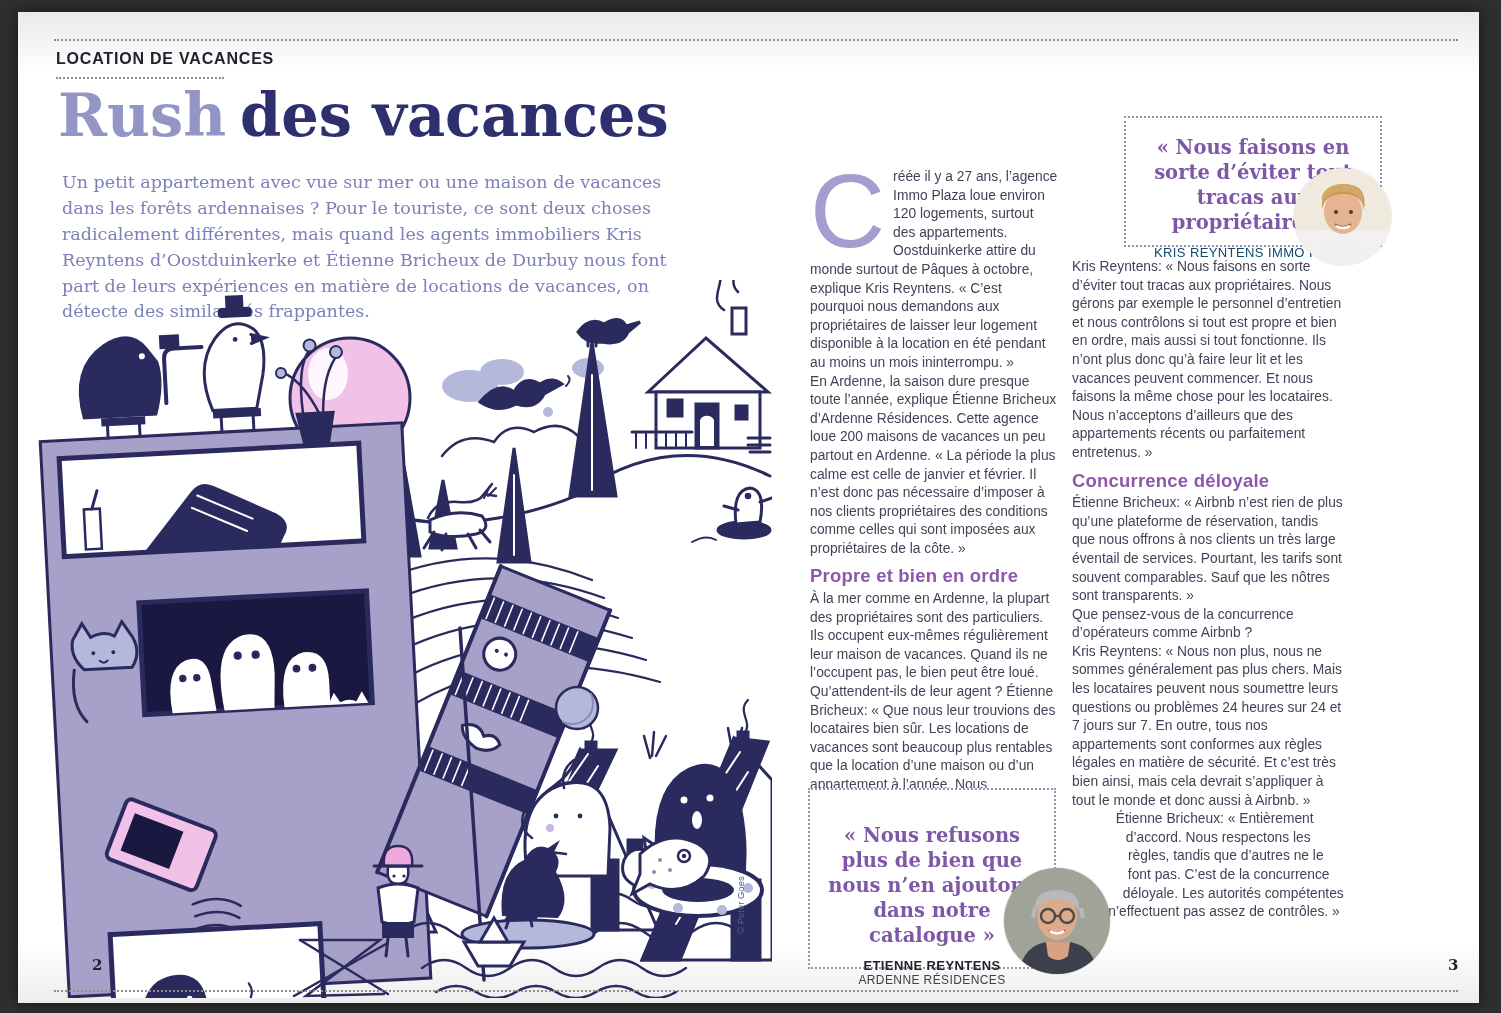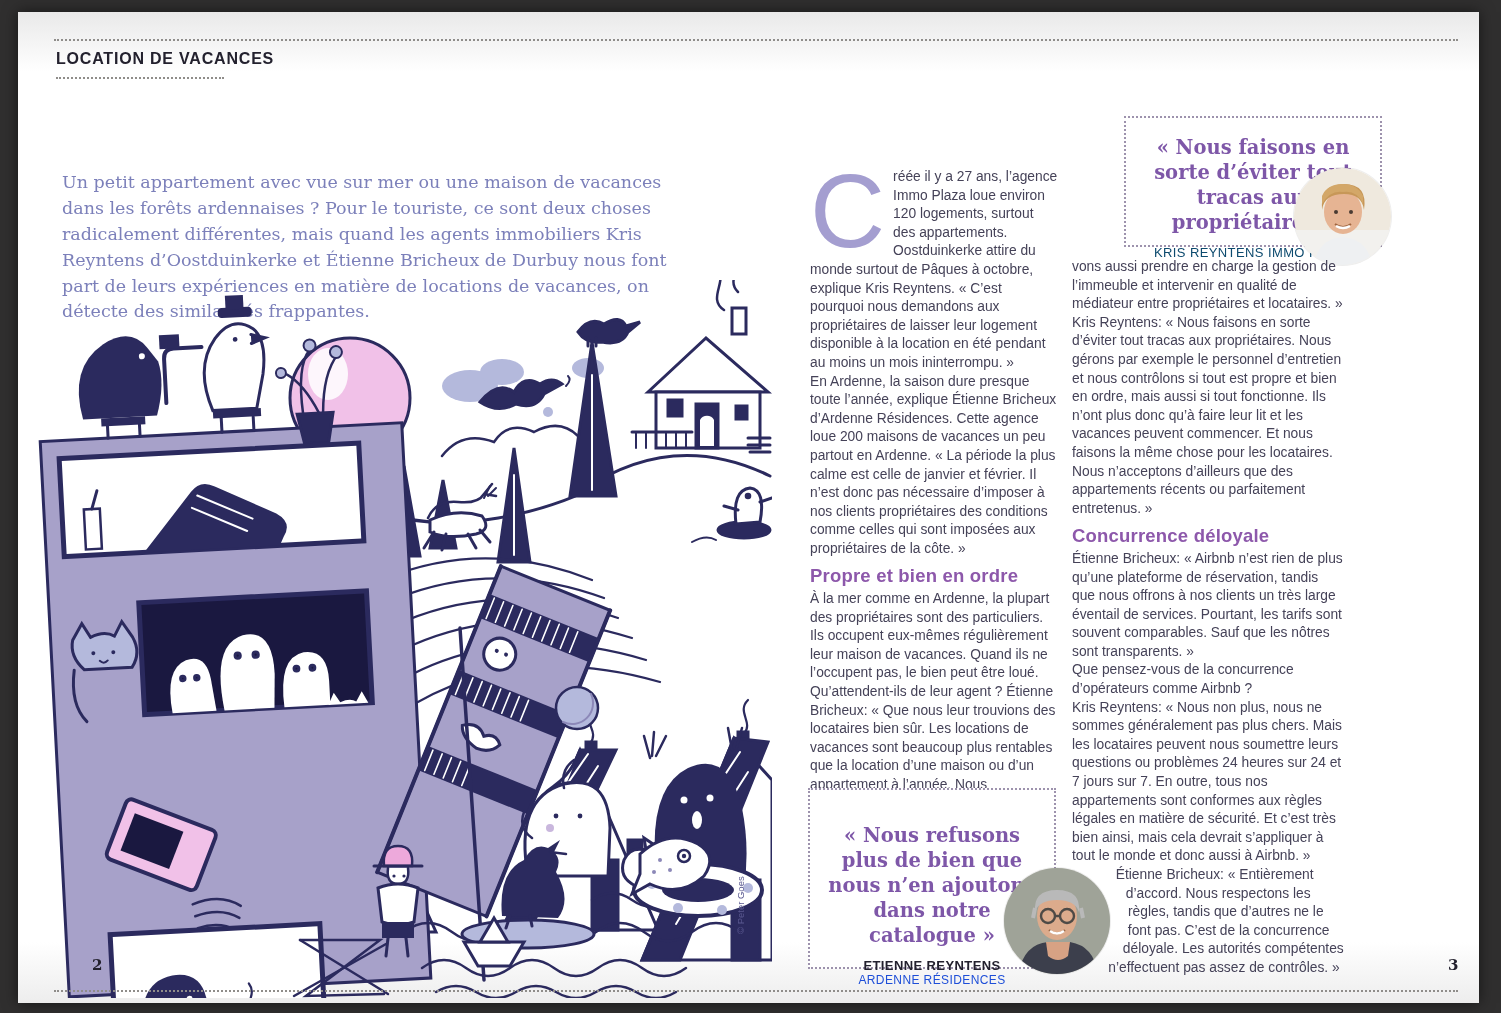--- a/index.html
+++ b/index.html
@@ -56,21 +56,21 @@
     position:absolute; border:2px dotted #9d92ad; background:#fff;
     text-align:center; padding-top:18px;
   }
   .qb-etienne { left:790px; top:776px; width:248px; height:181px; padding-top:34px; }
   .qb-kris    { left:1106px; top:104px; width:258px; height:131px; }
   .quote-text {
     font-family:"DejaVu Serif", serif; font-weight:bold;
     font-size:19.5px; line-height:1.28; color:#7e57a8; margin:0 14px;
   }
   .quote-name { margin-top:9px; font-size:13px; font-weight:bold; color:#23212e; letter-spacing:.4px; }
-  .quote-org  { font-size:12px; color:#1d4ed8; letter-spacing:.4px; }
+  .quote-org  { font-size:12px; color:#404040; letter-spacing:.4px; }
   .qb-kris .quote-name span { font-weight:normal; color:#0c4a6e; }
 
   .avatar { position:absolute; border-radius:50%; overflow:hidden; box-shadow:0 0 0 1px rgba(0,0,0,.07); }
   .av-kris    { left:1276px; top:156px; width:97px;  height:97px; }
   .av-etienne { left:986px;  top:856px; width:106px; height:106px; }
 
   .wrap-spacer {
     float:left; width:58px; height:104px;
     shape-outside:ellipse(62px 56px at -6px 50%);
   }
@@ -81,20 +81,21 @@
 </style>
 </head>
 <body>
 
 <div class="page">
 
   <div class="dotted-rule rule-top"></div>
   <div class="kicker">LOCATION DE VACANCES</div>
   <div class="dotted-rule rule-kicker"></div>
 
+  <h1 class="title"><span class="light">Rush</span><span class="dark">des vacances</span></h1>
 
   <p class="intro">Un petit appartement avec vue sur mer ou une maison de vacances dans les forêts ardennaises ? Pour le touriste, ce sont deux choses radicalement différentes, mais quand les agents immobiliers Kris Reyntens d’Oostduinkerke et Étienne Bricheux de Durbuy nous font part de leurs expériences en matière de locations de vacances, on détecte des similarités frappantes.</p>
 
   <svg class="illu" width="740" height="718" viewBox="0 0 740 718">
     <g stroke="#2b2a5e" fill="none" stroke-width="3" stroke-linecap="round">
 
       <path d="M60,235 C160,190 280,205 350,232 C420,258 520,230 560,208" fill="#ffffff"></path>
       <path d="M548,212 Q640,148 738,196" fill="#ffffff"></path>
 
       <g fill="#b4b9dc" stroke="none">
@@ -470,21 +471,20 @@
       <path d="M28,42 q-2,-26 22,-26 q24,0 20,26 q-2,-16 -20,-16 q-20,0 -22,16 z" fill="#c79758"></path>
       <path d="M28,36 q8,-14 21,-12 q14,-2 20,12 l0,-8 q-6,-12 -20,-12 q-16,0 -21,12 z" fill="#d3a768"></path>
       <circle cx="42" cy="44" r="2" fill="#4a3a32"></circle>
         <circle cx="57" cy="44" r="2" fill="#4a3a32"></circle>
       <path d="M41,56 q8,6 16,0" stroke="#a0653f" stroke-width="2" fill="none"></path>
       <path d="M42,58 q7,4 14,0" stroke="#ffffff" stroke-width="2.4" fill="none"></path>
     </svg>
   </div>
 
   <div class="col col2">
-    <p>vons aussi prendre en charge la gestion de l’immeuble et intervenir en qualité de médiateur entre propriétaires et locataires. »</p>
     <p>Kris Reyntens: « Nous faisons en sorte d’éviter tout tracas aux propriétaires. Nous gérons par exemple le personnel d’entretien et nous contrôlons si tout est propre et bien en ordre, mais aussi si tout fonctionne. Ils n’ont plus donc qu’à faire leur lit et les vacances peuvent commencer. Et nous faisons la même chose pour les locataires. Nous n’acceptons d’ailleurs que des appartements récents ou parfaitement entretenus. »</p>
     <h2 class="sec-head">Concurrence déloyale</h2>
     <p>Étienne Bricheux: « Airbnb n’est rien de plus qu’une plateforme de réservation, tandis que nous offrons à nos clients un très large éventail de services. Pourtant, les tarifs sont souvent comparables. Sauf que les nôtres sont transparents. »</p>
     <p>Que pensez-vous de la concurrence d’opérateurs comme Airbnb ?</p>
     <p>Kris Reyntens: « Nous non plus, nous ne sommes généralement pas plus chers. Mais les locataires peuvent nous soumettre leurs questions ou problèmes 24 heures sur 24 et 7 jours sur 7. En outre, tous nos appartements sont conformes aux règles légales en matière de sécurité. Et c’est très bien ainsi, mais cela devrait s’appliquer à tout le monde et donc aussi à Airbnb. »</p>
     <p><span class="wrap-spacer"></span><span>Étienne Bricheux: « Entièrement d’accord. Nous respectons les règles, tandis que d’autres ne le font pas. C’est de la concurrence déloyale. Les autorités compétentes n’effectuent pas assez de contrôles. »</span></p>
   </div>
 
   <div class="quote-box qb-etienne">
     <p class="quote-text">« Nous refusons plus de bien que nous n’en ajoutons dans notre catalogue »</p>

